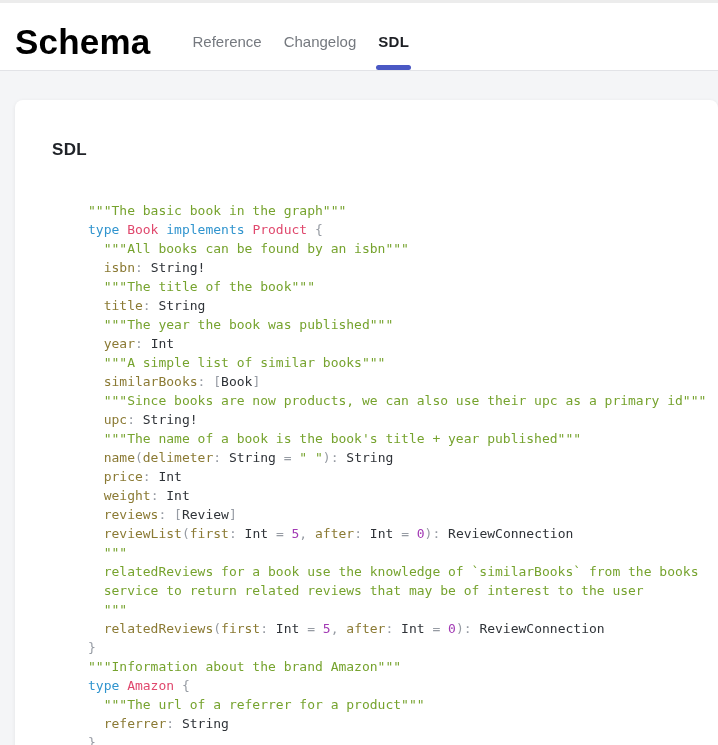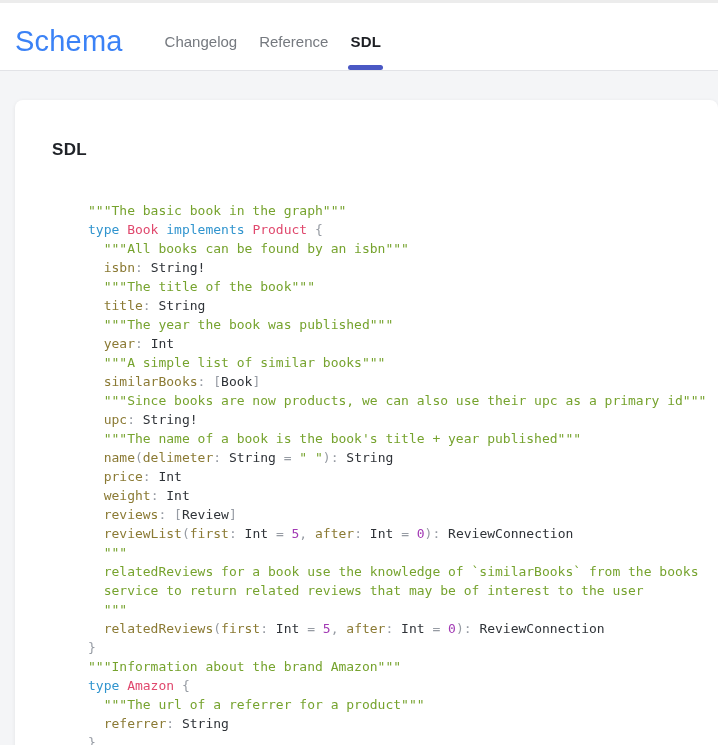--- a/index.html
+++ b/index.html
@@ -10,23 +10,23 @@
 
   .app-header {
     height: 68px;
     background: #ffffff;
     border-bottom: 1px solid #e2e3e7;
     display: flex;
     align-items: center;
     padding: 10px 0 0 15px;
   }
   .page-title {
-    font-size: 29px;
-    font-weight: 400;
-    color: #3b82f6;
+    font-size: 35px;
+    font-weight: 700;
+    color: #000000;
     letter-spacing: 0.2px;
     margin-right: 31px;
   }
   .tabs { display: flex; height: 100%; }
   .tab {
     position: relative;
     height: 100%;
     display: flex;
     align-items: center;
     padding: 0 11px;
@@ -76,24 +76,24 @@
 </style>
 </head>
 <body>
 
 <div class="window-top-strip"></div>
 
 <header class="app-header">
   <div class="page-title">Schema</div>
   <nav class="tabs">
     <div class="tab">
-      <span>Changelog</span>
+      <span>Reference</span>
     </div>
     <div class="tab">
-      <span>Reference</span>
+      <span>Changelog</span>
     </div>
     <div class="tab active">
       <span>SDL</span>
       <div class="tab-indicator" style="background: rgb(74, 88, 196);"></div>
     </div>
   </nav>
 </header>
 
 <main class="page-body">
   <section class="content-card">

